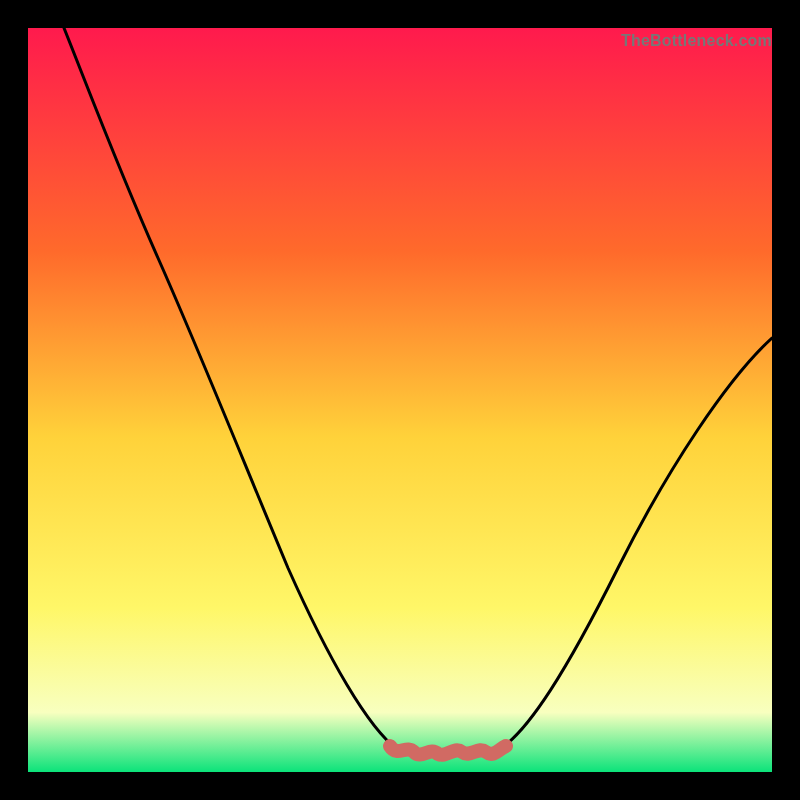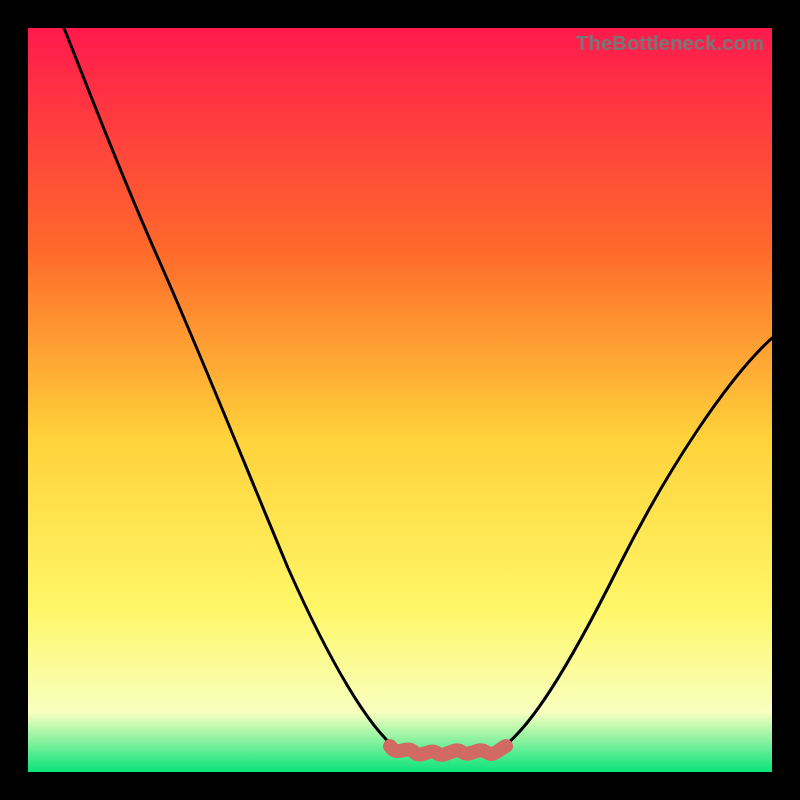--- a/index.html
+++ b/index.html
@@ -29,23 +29,23 @@
   .grad {
     position: absolute;
     left: 0;
     top: 0;
     width: 100%;
     height: 100%;
   }
   .watermark {
     position: absolute;
     top: 4px;
-    right: 8px;
+    right: 0;
     font-family: Arial, Helvetica, sans-serif;
-    font-size: 20px;
+    font-size: 16px;
     font-weight: bold;
     color: #777;
     letter-spacing: 0.2px;
   }
   svg.curve {
     position: absolute;
     left: 0;
     top: 0;
     width: 100%;
     height: 100%;

